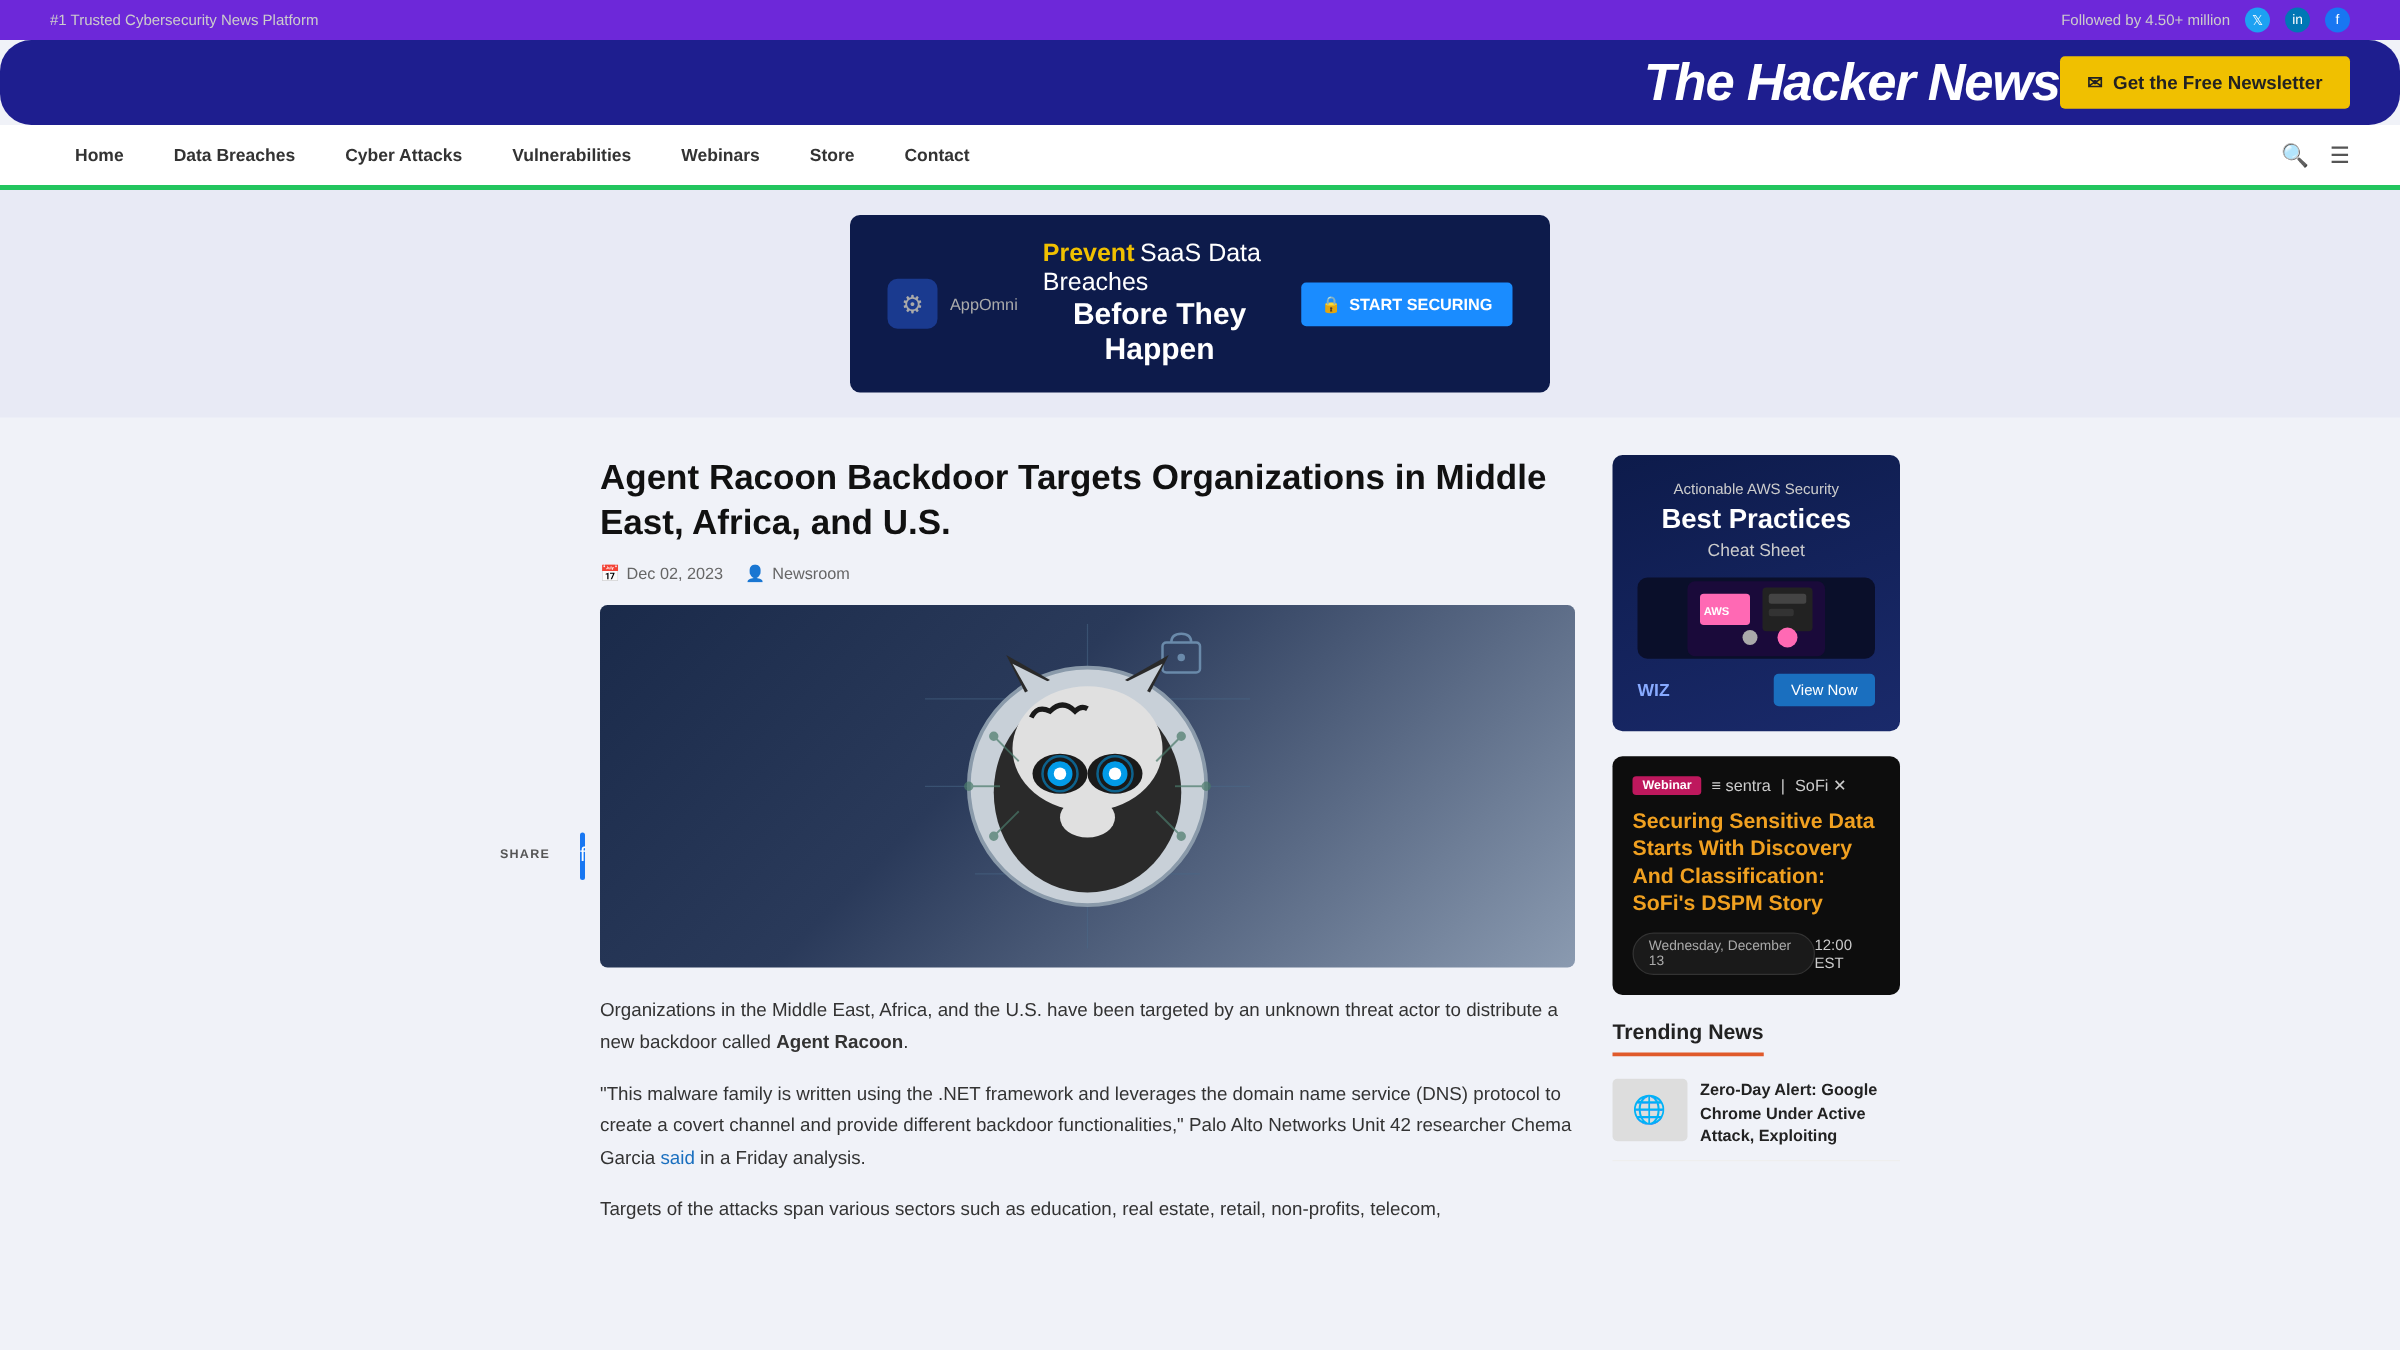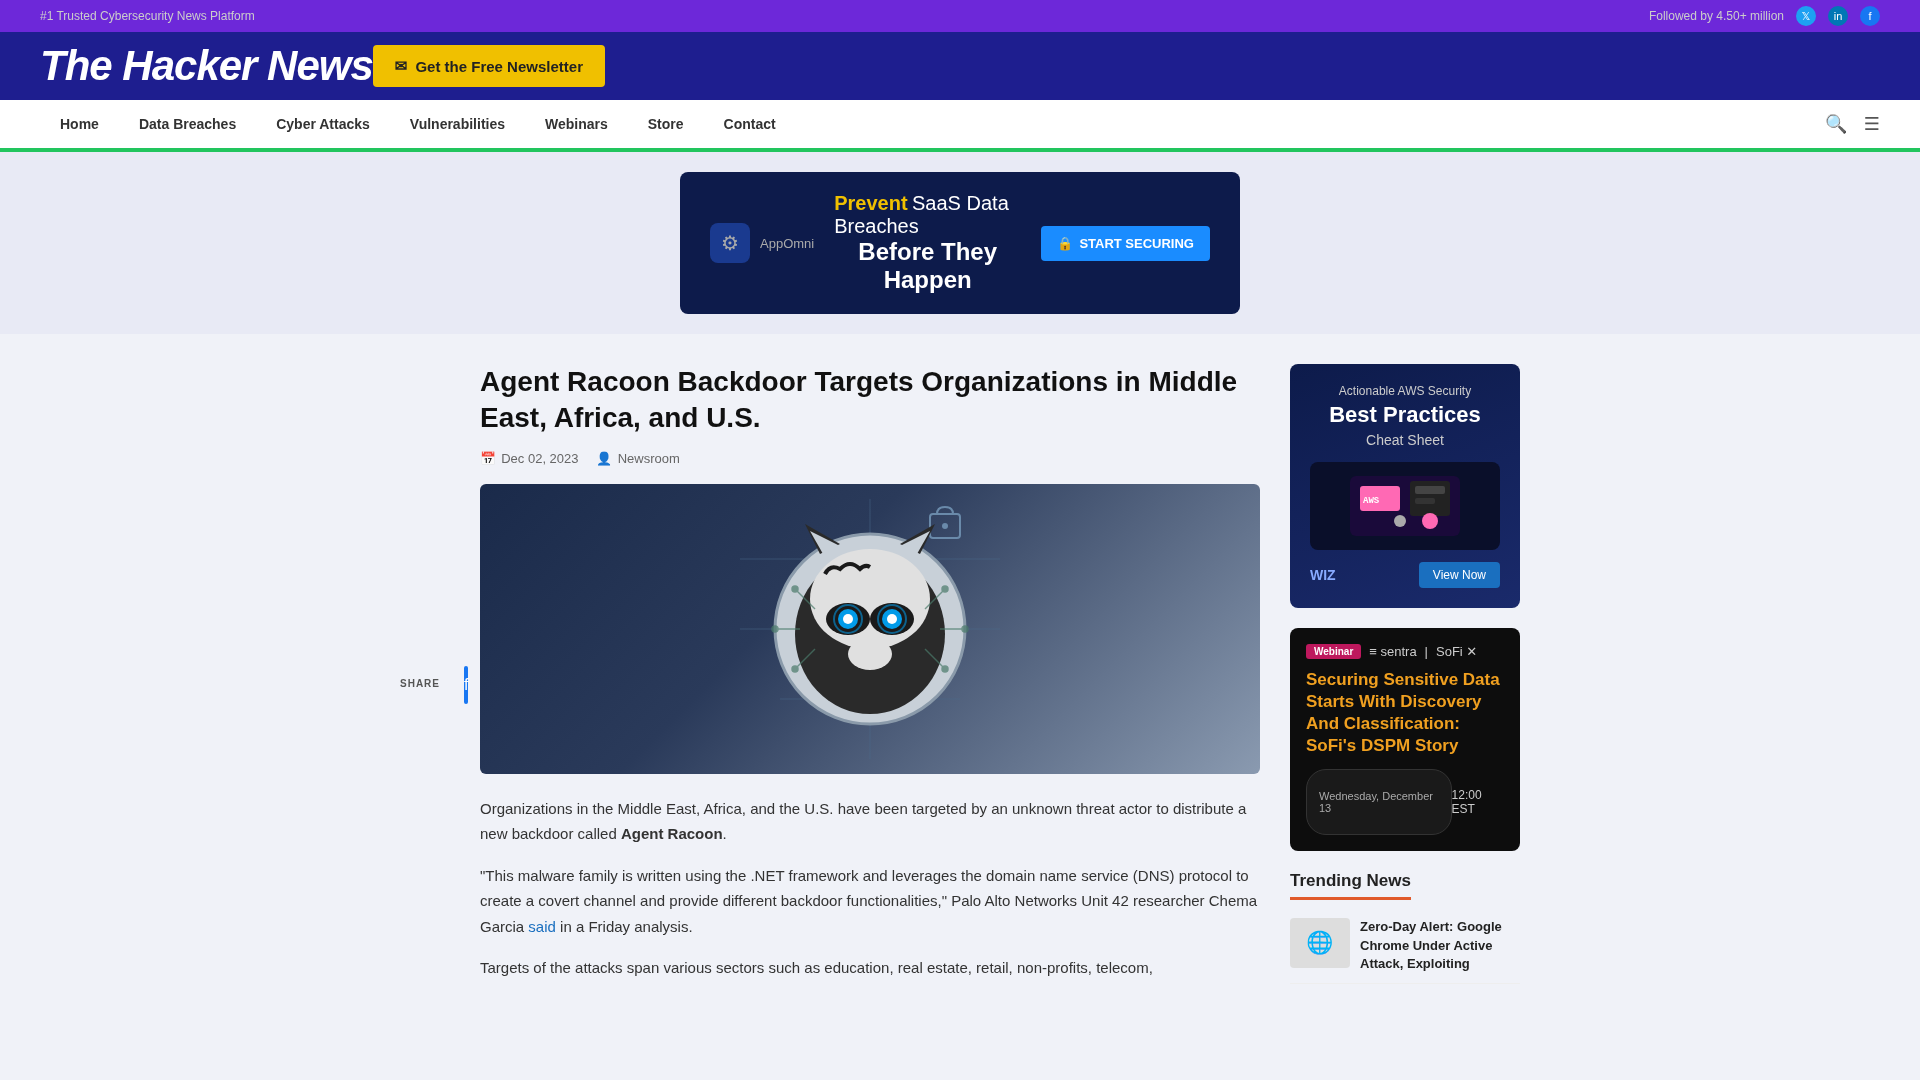--- a/index.html
+++ b/index.html
@@ -24,22 +24,23 @@
     }
     .social-icon.twitter { background: #1da1f2; }
     .social-icon.linkedin { background: #0077b5; }
     .social-icon.facebook { background: #1877f2; }
 
     
     .header {
       background: #1e1e8f;
       padding: 10px 40px;
       display: flex;
-      justify-content: flex-start;
-      align-items: center;
+      justify-content: flex-end;
+      align-items: center;
+      border-radius: 25px;
     }
     .logo {
       color: white;
       font-size: 42px;
       font-weight: 900;
       font-style: italic;
       letter-spacing: -1px;
     }
     .newsletter-btn {
       background: #f0c000;
@@ -217,25 +218,24 @@
       padding: 20px;
       color: white;
       text-align: center;
     }
     .ad-aws .sub { font-size: 12px; color: #ccc; margin-bottom: 4px; }
     .ad-aws .title { font-size: 22px; font-weight: 900; color: white; margin-bottom: 4px; }
     .ad-aws .sub2 { font-size: 14px; color: #ccc; margin-bottom: 14px; }
     .ad-aws-visual {
       background: #0a0f2a;
       border-radius: 8px;
-      height: 88px;
+      height: 65px;
       margin-bottom: 12px;
       display: flex; align-items: center; justify-content: center;
       font-size: 30px;
-      font-family: Liberation Mono, monospace;
     }
     .wiz-row {
       display: flex; align-items: center; justify-content: space-between;
     }
     .wiz-logo { font-weight: bold; font-size: 14px; color: #8af; }
     .view-now-btn {
       background: #1a6fbf;
       color: white;
       border: none;
       padding: 6px 14px;
@@ -269,21 +269,21 @@
       margin-bottom: 12px;
     }
     .sentra-footer {
       display: flex; align-items: center; justify-content: space-between;
       font-size: 11px; color: #aaa;
     }
     .sentra-date-badge {
       background: #1a1a1a;
       border: 1px solid #333;
       border-radius: 20px;
-      padding: 20px 12px;
+      padding: 4px 12px;
       font-size: 11px;
     }
 
     .trending-section { margin-top: 10px; }
     .trending-title {
       font-size: 17px;
       font-weight: 900;
       color: #222;
       margin-bottom: 8px;
       padding-bottom: 6px;

